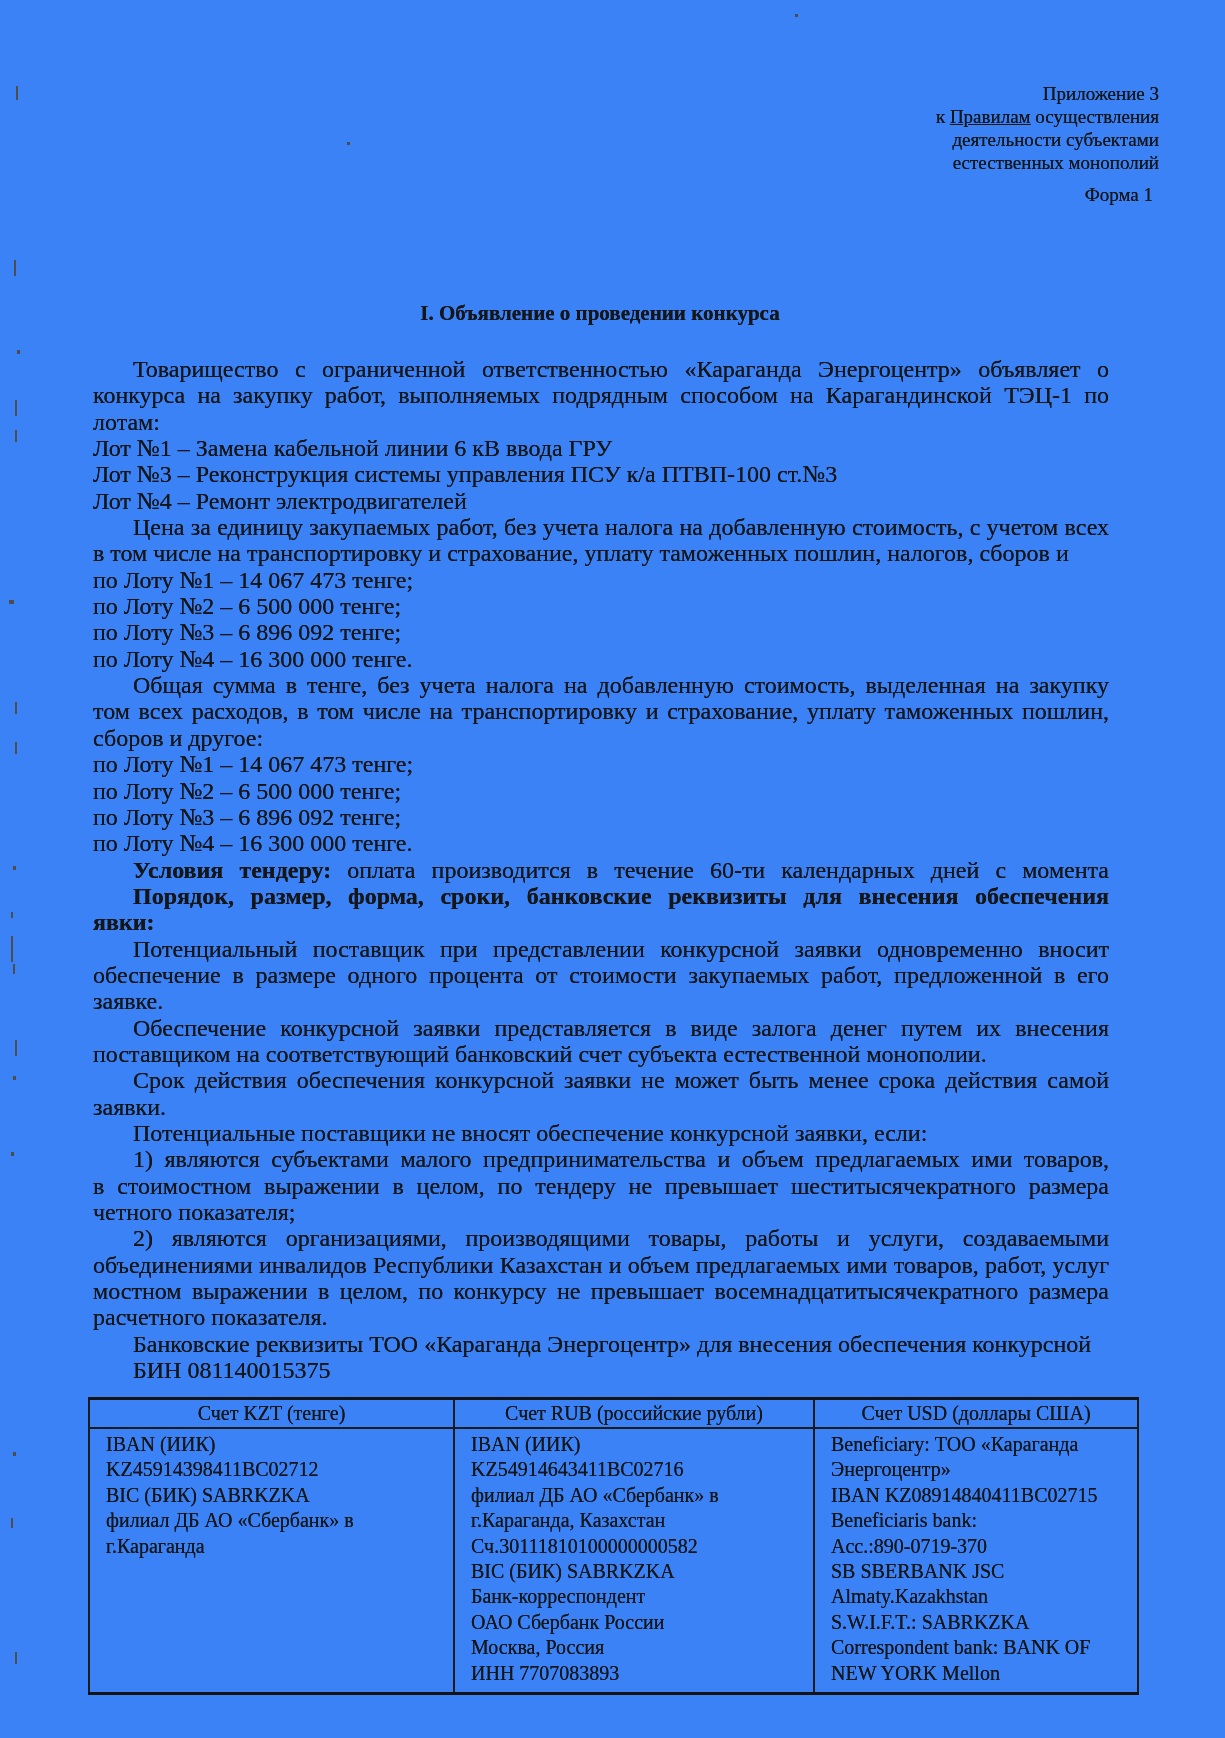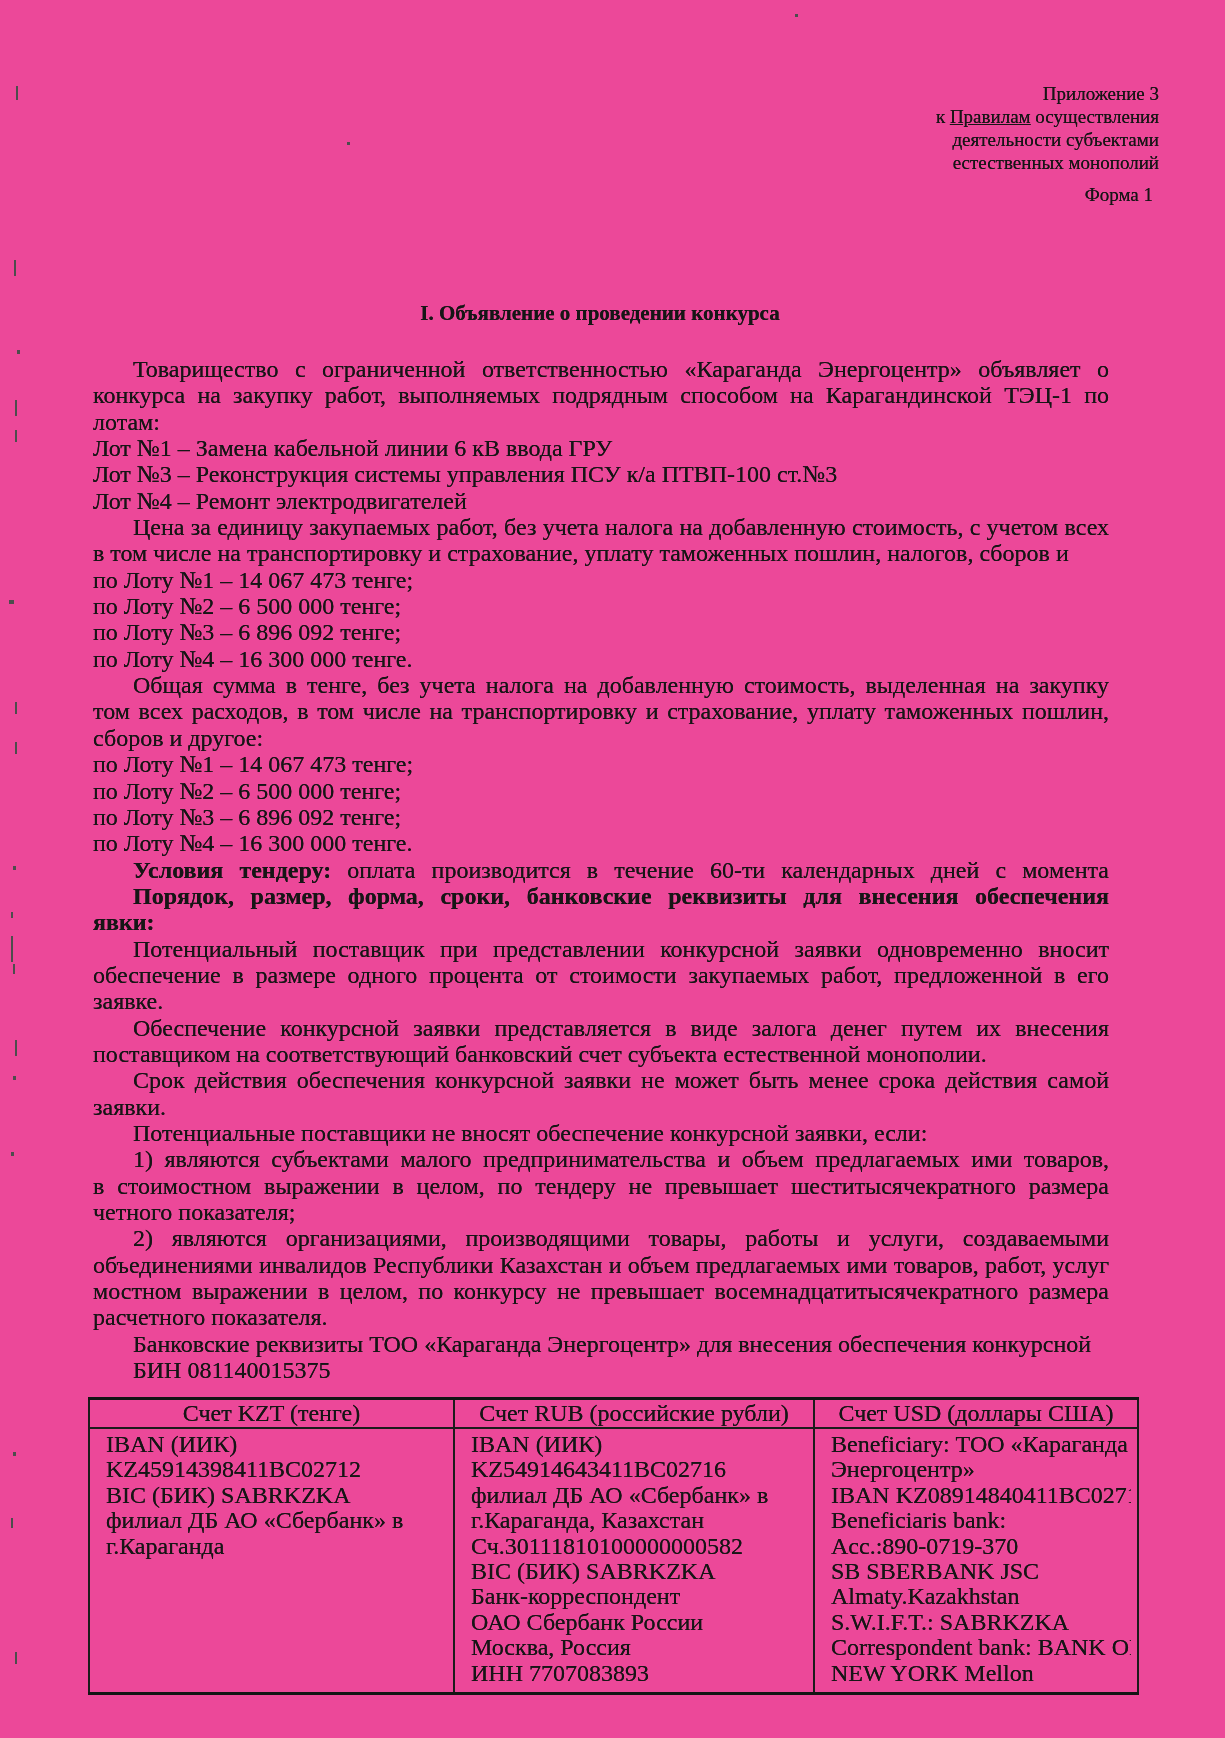--- a/index.html
+++ b/index.html
@@ -1,39 +1,39 @@
 <!DOCTYPE html>
 <html><head>
 <meta charset="utf-8">
 <style>
   html,body { margin:0; padding:0; }
   body { width:1225px; height:1738px; background:#f2f2ef; font-family:"Liberation Serif", serif; }
   .page {
-    position:relative; width:1225px; height:1738px; background:#ec4899;
+    position:relative; width:1225px; height:1738px; background:#3b82f6;
     color:#161616; overflow:hidden;
     text-shadow: 0 0 0.45px rgba(10,10,10,.85);
   }
   .appendix {
     position:absolute; top:82px; right:66px; text-align:right;
     font-size:19px; line-height:23px; white-space:nowrap;
   }
   .u { text-decoration:underline; }
   .form-label { position:absolute; top:184px; right:72px; font-size:19px; }
   .title {
     position:absolute; top:257px; left:92px; width:1016px;
     text-align:center; font-weight:bold; font-size:21px; white-space:nowrap;margin-top:44px;
   }
   .body-text { position:absolute; top:314px; left:93px; width:1016px; font-size:24px;margin-top:42px; }
   .bl { height:26.35px; line-height:26.35px; overflow:hidden; }
   .bl.ind { text-indent:40px; }
   .bl.just { text-align:justify; text-align-last:justify; }
   .bl.bold { font-weight:bold; }
   .bank-table {
     position:absolute; left:88px; top:1397px; width:1049px;
-    border-collapse:collapse; table-layout:fixed; font-size:24px;
+    border-collapse:collapse; table-layout:fixed; font-size:20px;
   }
   .bank-table th {
     border:2px solid #1c1c1c; border-top:3px solid #141414; border-bottom:2px solid #1c1c1c;
     height:27px; font-weight:normal; text-align:center; padding:0 4px;
     white-space:nowrap; overflow:hidden;
   }
   .bank-table td {
     border:2px solid #1c1c1c; border-bottom:3px solid #141414;
     vertical-align:top; height:256px; padding:3px 6px 4px 16px;
     line-height:25.4px; overflow:hidden;

